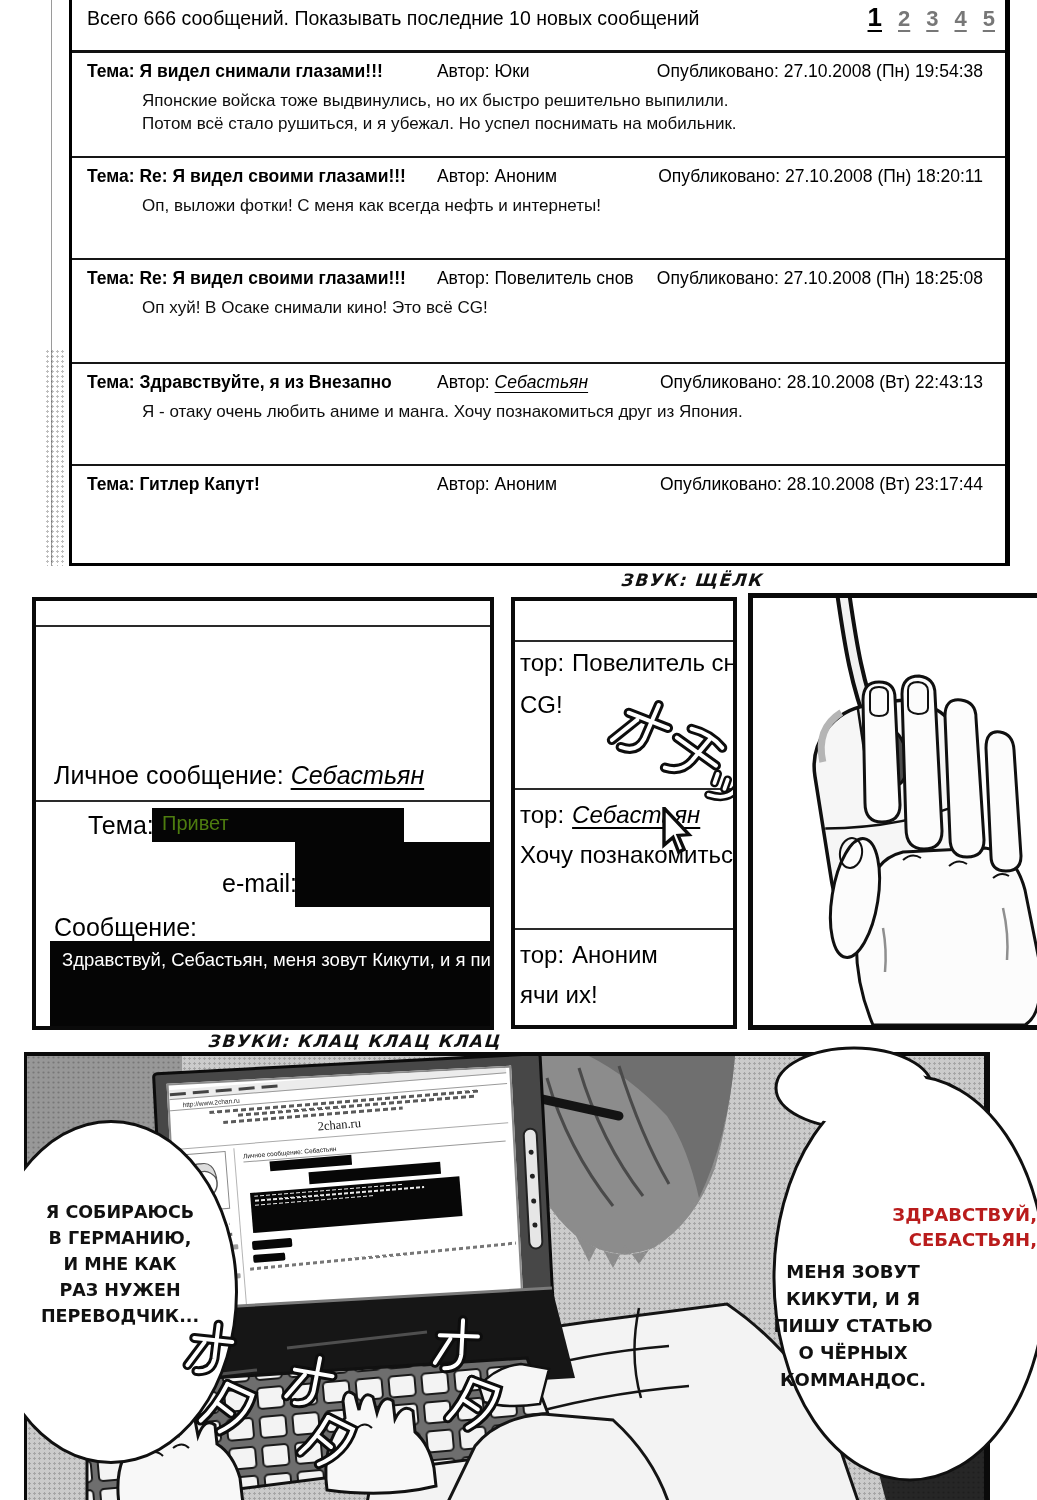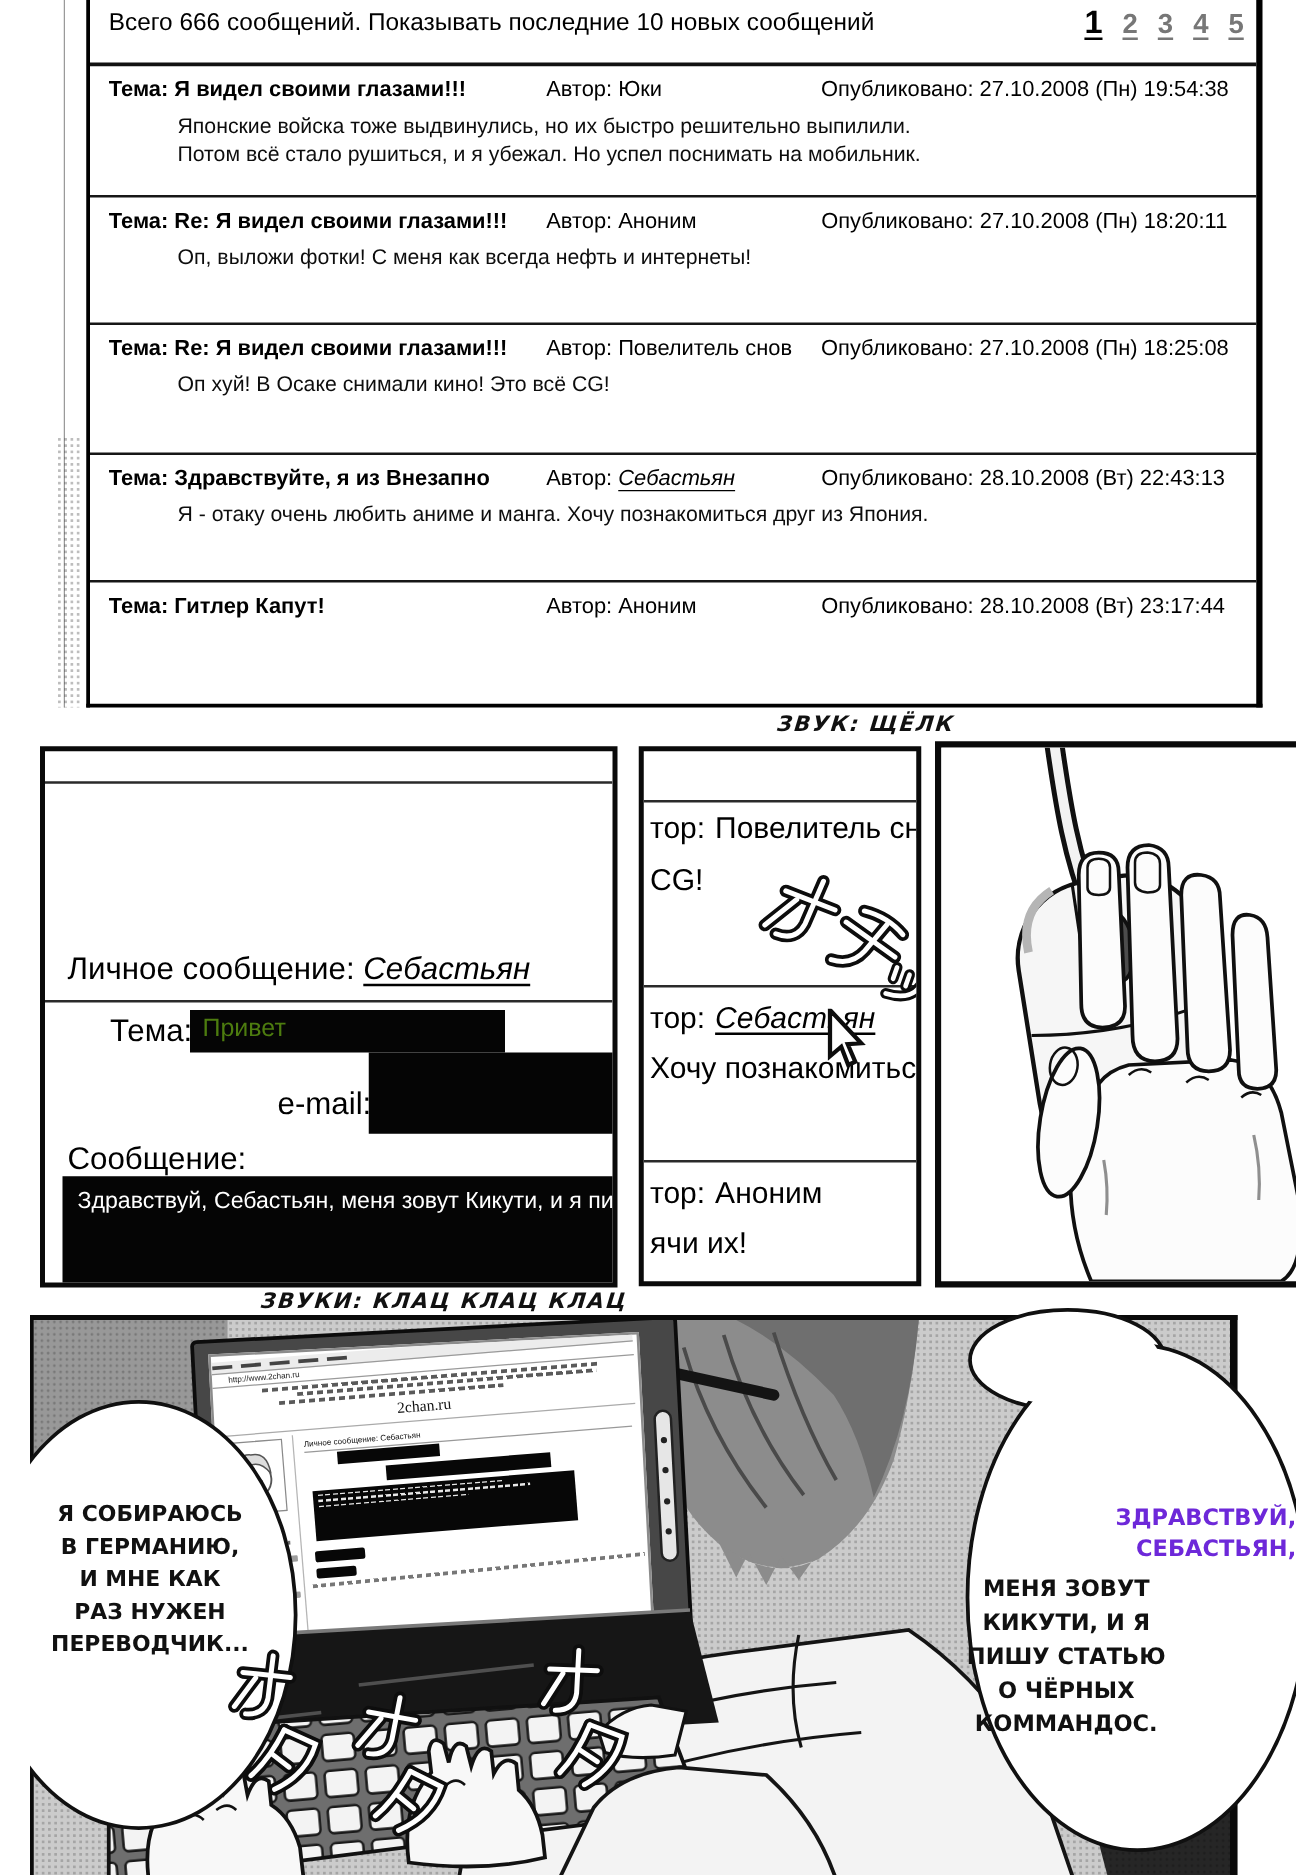--- a/index.html
+++ b/index.html
@@ -16,21 +16,21 @@
            border-left:3px solid #000; border-right:5px solid #000; background:#fff; }
   .forum-header { position:relative; height:53px; border-bottom:3px solid #111; }
   .forum-header .hdr-text { position:absolute; left:15px; top:7px; font-size:19.5px; color:#000; }
   .pagination { position:absolute; right:10px; top:2px; display:flex; gap:16px; align-items:baseline; }
   .pg { font-size:22px; color:#777; font-weight:600; text-decoration:underline; text-underline-offset:4px; cursor:pointer; }
   .pg.cur { color:#000; font-weight:700; font-size:26px; }
   .post { position:relative; border-bottom:2px solid #161616; }
   .post-head { display:flex; padding:8px 12px 0 15px; font-size:17.5px; }
   .ph-subj { width:350px; font-weight:bold; white-space:nowrap; overflow:hidden; }
   .ph-auth { width:220px; white-space:nowrap; }
-  .ph-date { flex:1; text-align:left; padding-right:10px; white-space:nowrap; }
+  .ph-date { flex:1; text-align:right; padding-right:10px; white-space:nowrap; }
   .post-body { padding:7px 10px 0 70px; font-size:17px; line-height:23px; color:#0d0d0d; }
   .lnk { font-style:italic; text-decoration:underline; text-underline-offset:4px; cursor:pointer; }
 
   
   .sfx-caption { position:absolute; font-family:"DejaVu Sans", sans-serif; font-weight:800; font-style:italic;
                  letter-spacing:1.5px; font-size:17px; color:#111; transform:skewX(-6deg); white-space:nowrap; }
 
   
   .panel { position:absolute; background:#fff; border:4px solid #0a0a0a; overflow:hidden; }
   .pm-panel { left:8px; top:597px; width:462px; height:433px; }
@@ -86,21 +86,21 @@
   .tiny-note { position:absolute; left:6px; top:118px; right:4px; height:3px;
                background:repeating-linear-gradient(90deg,#777 0 4px,transparent 4px 7px); transform:rotate(-1deg); }
 
   
   .bubble-left { position:absolute; left:-40px; top:1120px; width:254px; height:344px; background:#fff;
                  border:3px solid #101010; border-radius:50%; z-index:30; }
   .bl-text { position:absolute; left:28px; right:10px; top:76px; text-align:center;
              font-family:"DejaVu Sans",sans-serif; font-weight:700; font-size:17.5px; line-height:26px; color:#111; }
   .bubble-right-svg { position:absolute; left:735px; top:1040px; width:300px; height:460px; z-index:30; }
   .br-text-top { position:absolute; left:845px; top:1202px; width:168px; text-align:right; z-index:31;
-                 font-family:"DejaVu Sans",sans-serif; font-weight:700; font-size:18px; line-height:25px; color:#6d28d9; }
+                 font-family:"DejaVu Sans",sans-serif; font-weight:700; font-size:18px; line-height:25px; color:#b91c1c; }
   .br-text-bottom { position:absolute; left:740px; top:1258px; width:178px; text-align:center; z-index:31;
                  font-family:"DejaVu Sans",sans-serif; font-weight:700; font-size:18px; line-height:27px; color:#111; }
 
   .sfx-svg { position:absolute; z-index:40; overflow:visible; }
   .cursor-svg { position:absolute; z-index:12; }
 </style>
 </head>
 <body>
 
 <div class="page">
@@ -115,21 +115,21 @@
         <span class="pg cur">1</span>
         <span class="pg">2</span>
         <span class="pg">3</span>
         <span class="pg">4</span>
         <span class="pg">5</span>
       </div>
     </div>
 
     <div class="post" style="height:105px;">
       <div class="post-head">
-        <div class="ph-subj"><span>Тема:</span> <span>Я видел своими глазами!!!</span></div>
+        <div class="ph-subj"><span>Тема:</span> <span>Я видел снимали глазами!!!</span></div>
         <div class="ph-auth"><span>Автор:</span> <span>Юки</span></div>
         <div class="ph-date"><span>Опубликовано:</span> <span>27.10.2008 (Пн) 19:54:38</span></div>
       </div>
       <div class="post-body">
         <div>Японские войска тоже выдвинулись, но их быстро решительно выпилили.</div>
         <div>Потом всё стало рушиться, и я убежал. Но успел поснимать на мобильник.</div>
       </div>
     </div>
 
     <div class="post" style="height:102px;">

